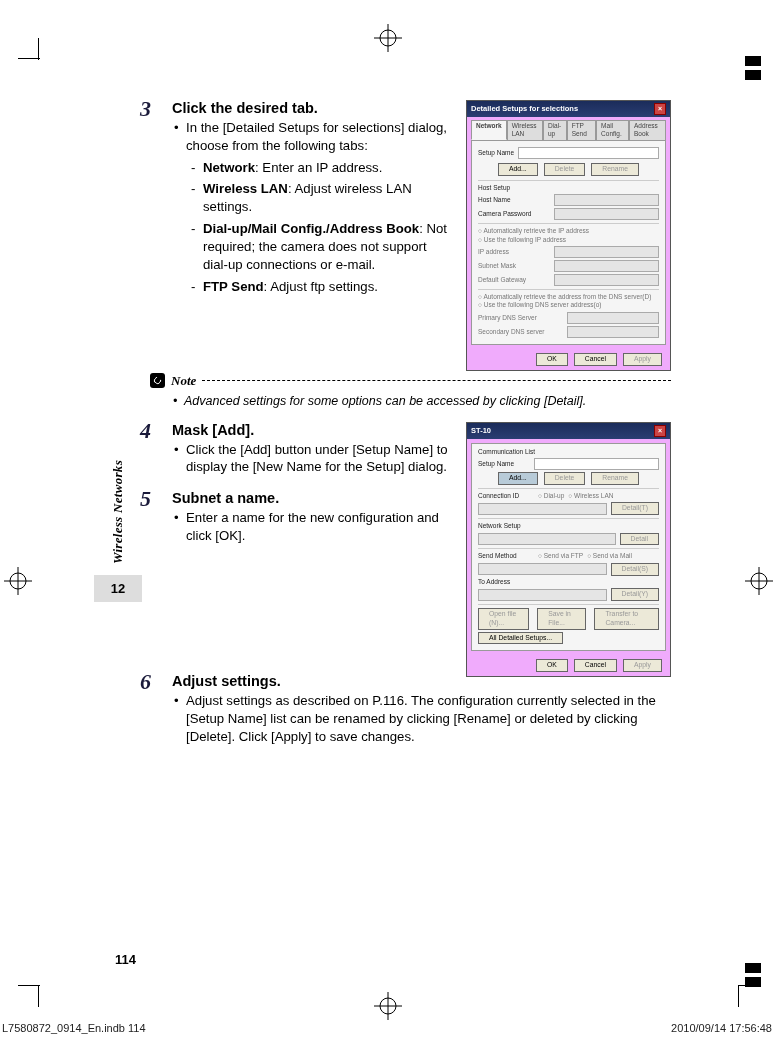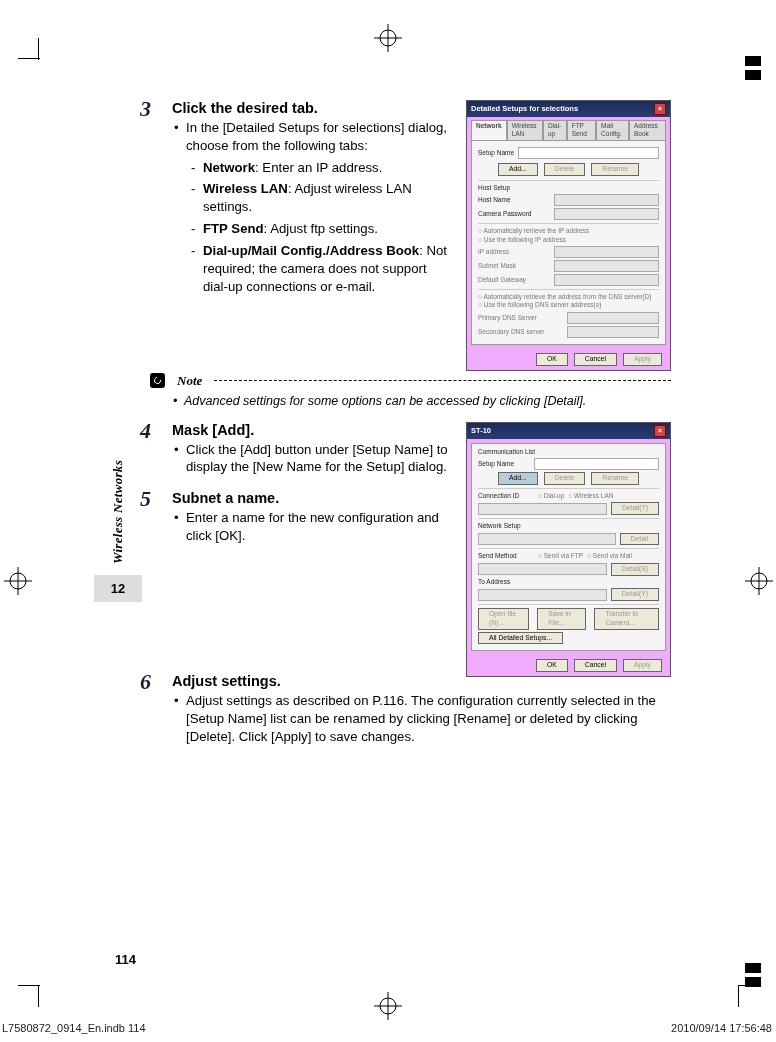--- a/index.html
+++ b/index.html
@@ -133,21 +133,21 @@
   .dlg .field { flex:1; height:10px; border:1px solid #aaa; background:#fff;}
   .dlg .field.gray { background:#e5e5e5;}
   .dlg .btn { border:1px solid #666; background:#ece9d8; padding:1px 10px; font-size:6.8px; color:#000;}
   .dlg .btn.dim { color:#999;}
   .dlg .footer { display:flex; justify-content:flex-end; gap:6px; padding:4px 8px;}
   .dlg .hr { height:1px; background:#ccc; margin:3px 0;}
   .dlg .radio::before { content:"○ "; }
 
   
   .note { position:relative; margin: 2px 0 12px 10px;}
-  .note .hdr { display:flex; align-items:center; gap:12px; }
+  .note .hdr { display:flex; align-items:center; gap:6px; }
   .note .hdr .icn { width:15px; height:15px; background:#000; border-radius:3px; position:relative; flex:0 0 15px;}
   .note .hdr .icn::after { content:""; position:absolute; left:4px; top:4px; width:5px; height:5px; border:1.5px solid #fff; border-radius:50%; border-top-color:transparent; transform:rotate(35deg);}
   .note .hdr .lbl { font-style: italic; font-weight: bold; font-size: 13px; font-family: Georgia, serif;}
   .note .hdr .dash { flex:1; border-top:1px dashed #000; height:0;}
   .note ul { margin: 4px 0 0 24px; padding-left: 10px; list-style:none; font-style: italic; font-size:12.5px;}
   .note ul li { position:relative; margin-bottom:4px; line-height:1.35;}
   .note ul li::before { content:"•"; position:absolute; left:-11px;}
   .pt-icon {
     display:inline-block; position:relative; width:16px; height:10px; vertical-align:middle;
   }
@@ -218,22 +218,22 @@
       <div class="step">
         <div class="num">3</div>
         <div class="body">
           <div class="title">Click the desired tab.</div>
           <ul class="bullets">
             <li>
               <span>In the [Detailed Setups for selections] dialog, choose from the following tabs:</span>
               <ul class="dashes">
                 <li><span class="b">Network</span><span>: Enter an IP address.</span></li>
                 <li><span class="b">Wireless LAN</span><span>: Adjust wireless LAN settings.</span></li>
+                <li><span class="b">Dial-up/Mail Config./Address Book</span><span>: Not required; the camera does not support dial-up connections or e-mail.</span></li>
                 <li><span class="b">FTP Send</span><span>: Adjust ftp settings.</span></li>
-                <li><span class="b">Dial-up/Mail Config./Address Book</span><span>: Not required; the camera does not support dial-up connections or e-mail.</span></li>
               </ul>
             </li>
           </ul>
         </div>
       </div>
     </div>
     <div class="shotcol">
       <div class="dlg">
         <div class="titlebar">
             <span>Detailed Setups for selections</span>

